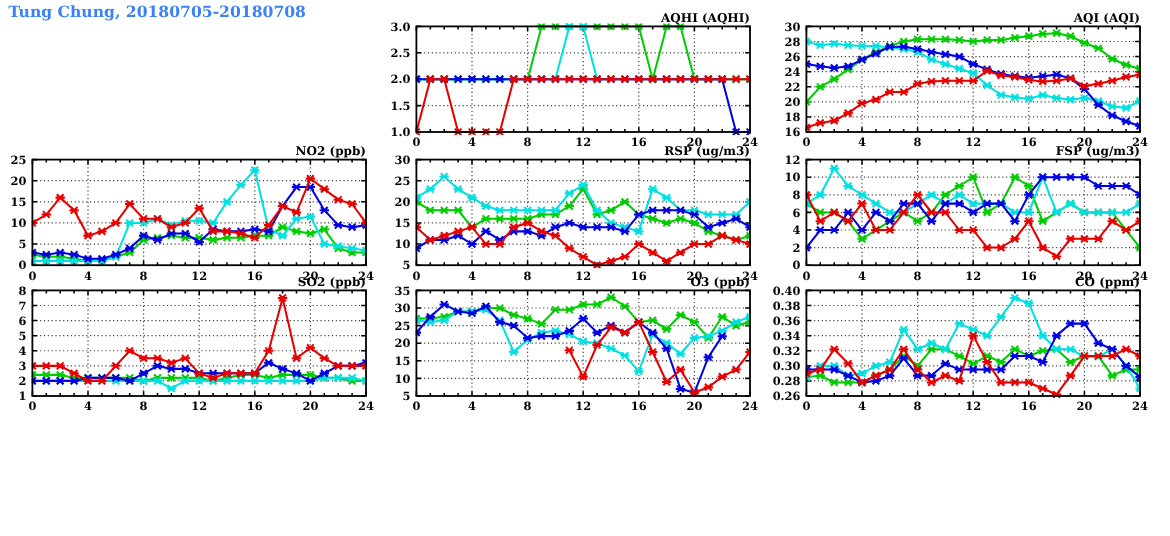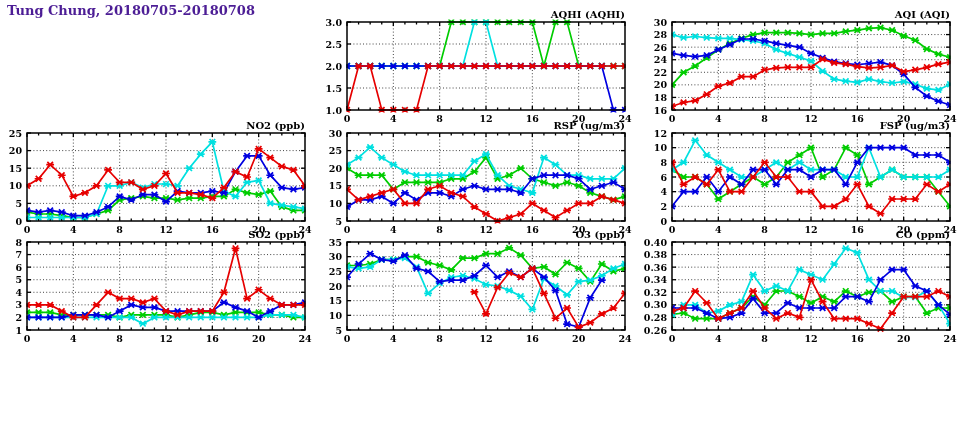--- a/index.html
+++ b/index.html
@@ -1,18 +1,18 @@
 <!DOCTYPE html>
 <html><head>
 <meta charset="utf-8">
 <style>
   html,body{margin:0;padding:0;background:#fff;}
   .page{position:relative;width:975px;height:447px;background:#ffffff;overflow:hidden;
         font-family:"DejaVu Serif",serif;}
-  .main-title{position:absolute;left:7px;top:3px;font:bold 13px "DejaVu Serif",serif;color:#4c1d95;}
+  .main-title{position:absolute;left:7px;top:3px;font:bold 13px "DejaVu Serif",serif;color:#3b82f6;}
   .chart-svg{position:absolute;}
   .chart-svg text{font-family:"DejaVu Serif",serif;font-weight:bold;fill:#000;}
   .chart-svg .tick-label{font-size:9.5px;}
   .chart-svg .chart-title{font-size:10px;}
 </style>
 </head>
 <body>
 
 <div class="page">
   <div class="main-title">Tung Chung, 20180705-20180708</div>

